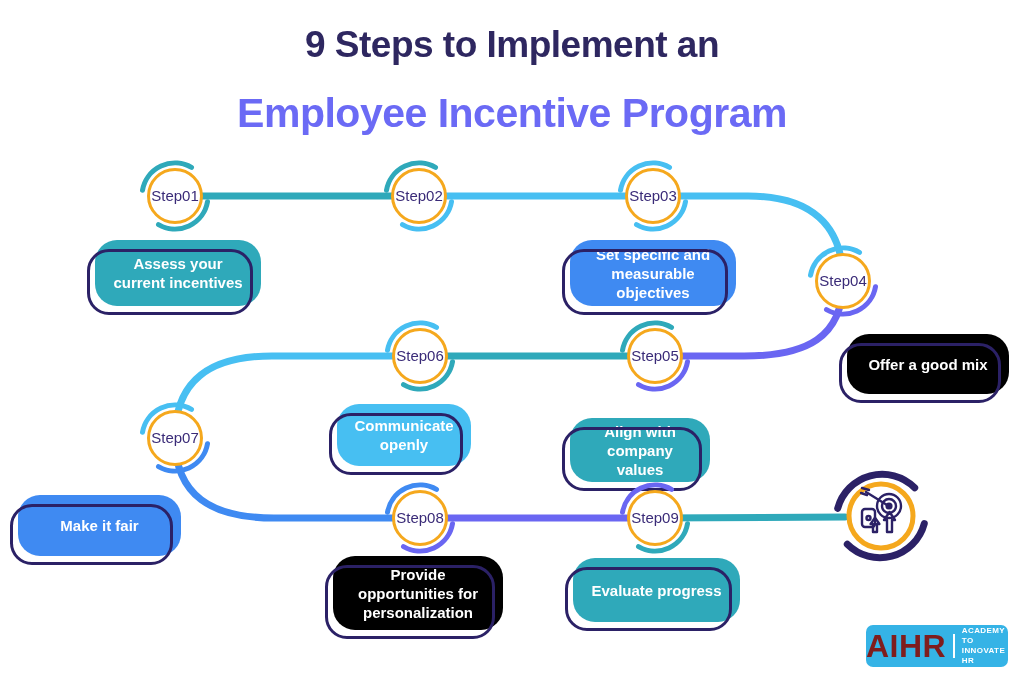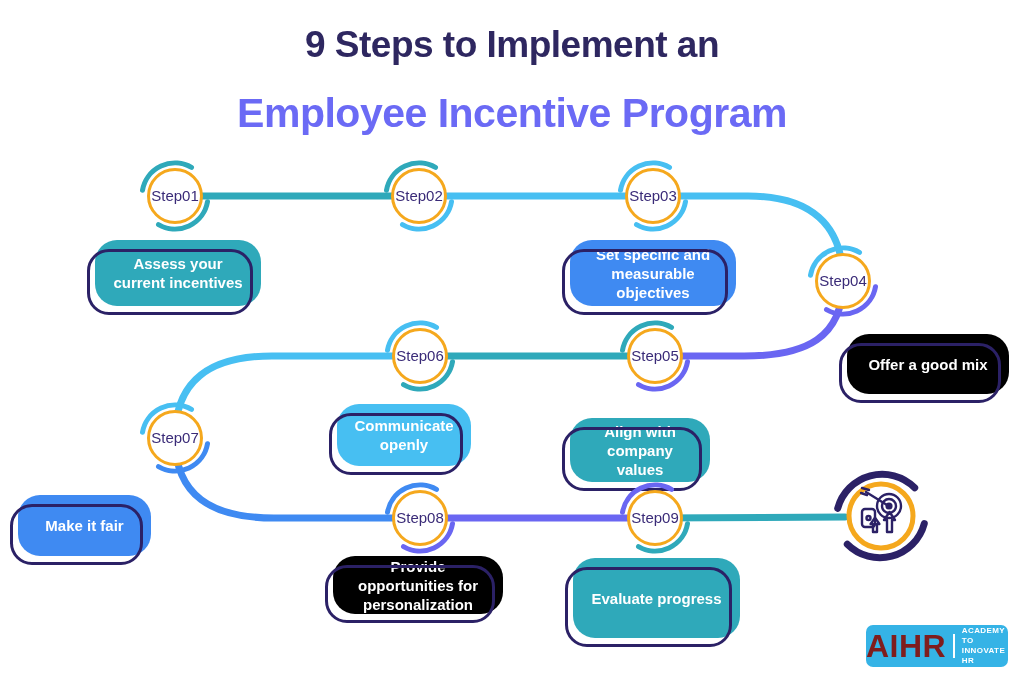--- a/index.html
+++ b/index.html
@@ -41,23 +41,23 @@
   .fill-teal   { background:#2fa9ba; }
   .fill-sky    { background:#47bff2; }
   .fill-blue   { background:#3f8af2; }
   .fill-purple { background:#000000; }
   .b1 { left:95px;  top:240px; width:166px; height:66px; }
   .b2 { left:337px; top:244px; width:164px; height:62px; }
   .b3 { left:570px; top:240px; width:166px; height:66px; }
   .b4 { left:847px; top:334px; width:162px; height:60px; }
   .b5 { left:570px; top:402px; width:140px; height:64px;margin-top:16px; }
   .b6 { left:337px; top:404px; width:134px; height:62px; }
-  .b7 { left:18px;  top:495px; width:133px; height:61px; }
-  .b8 { left:333px; top:556px; width:170px; height:58px; }
-  .b9 { left:573px; top:558px; width:167px; height:80px; }
+  .b7 { left:18px;  top:495px; width:163px; height:61px; }
+  .b8 { left:333px; top:556px; width:170px; height:74px; }
+  .b9 { left:573px; top:558px; width:167px; height:64px; }
 
   
   .goal { position:absolute; left:829px; top:464px; width:104px; height:104px; z-index:2; }
 
   
   .logo { position:absolute; left:866px; top:625px; width:142px; height:42px; background:#35b3e6;
           border-radius:7px; display:flex; align-items:center; justify-content:center; gap:7px; z-index:5; }
   .logo .brand { color:#7f1d1d; font-weight:bold; font-size:32px; letter-spacing:0.5px; }
   .logo .div { width:2px; height:24px; background:#ffffff; }
   .logo .tag { display:flex; flex-direction:column; color:#ffffff; font-weight:bold;

